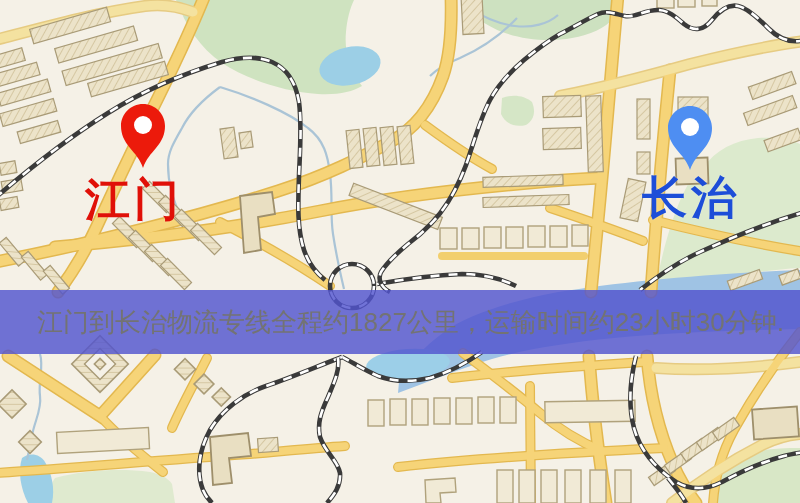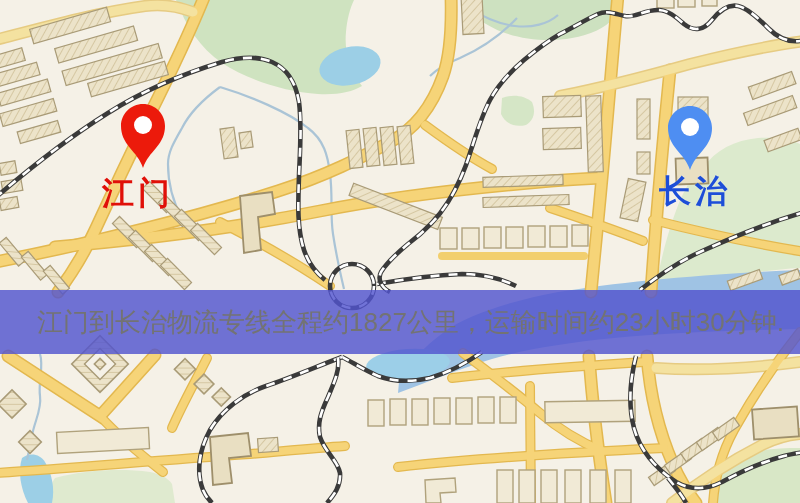--- a/index.html
+++ b/index.html
@@ -15,22 +15,22 @@
   .rfs{fill:none;stroke:#f6d478;stroke-width:7.5;stroke-linecap:round;}
   
   .rb{fill:none;stroke:#3a3a3a;stroke-width:4.6;}
   .rw{fill:none;stroke:#ffffff;stroke-width:2.6;stroke-dasharray:9 9;}
   
   .bld{fill:url(#bh);stroke:#a99b77;stroke-width:1.2;}
   .bldp{fill:#f1ead6;stroke:#b0a27c;stroke-width:1.4;}
   .bldd{fill:#e9dfc2;stroke:#9e8f6b;stroke-width:1.8;}
   .dia{fill:url(#bh);stroke:#a99b77;stroke-width:1.6;}
   .stream{fill:none;stroke:#aac4d6;stroke-width:2.2;}
-  .city-label{position:absolute;font-weight:bold;font-size:32px;letter-spacing:4px;
-              white-space:nowrap;line-height:1;text-shadow:0 0 2px rgba(255,255,255,.35);margin-left:17px;}
+  .city-label{position:absolute;font-weight:bold;font-size:45px;letter-spacing:4px;
+              white-space:nowrap;line-height:1;text-shadow:0 0 2px rgba(255,255,255,.35);}
   .label-origin{left:85px;top:177px;color:#e01008;}
   .label-dest{left:642px;top:175px;color:#1d4ed8;}
   .banner{position:absolute;left:0;top:290px;width:800px;height:64px;
           background:rgba(82,84,206,0.82);}
   .banner span{display:block;padding-left:37px;line-height:64px;font-size:26px;
                color:#737373;white-space:nowrap;}
 </style>
 </head>
 <body>
 

